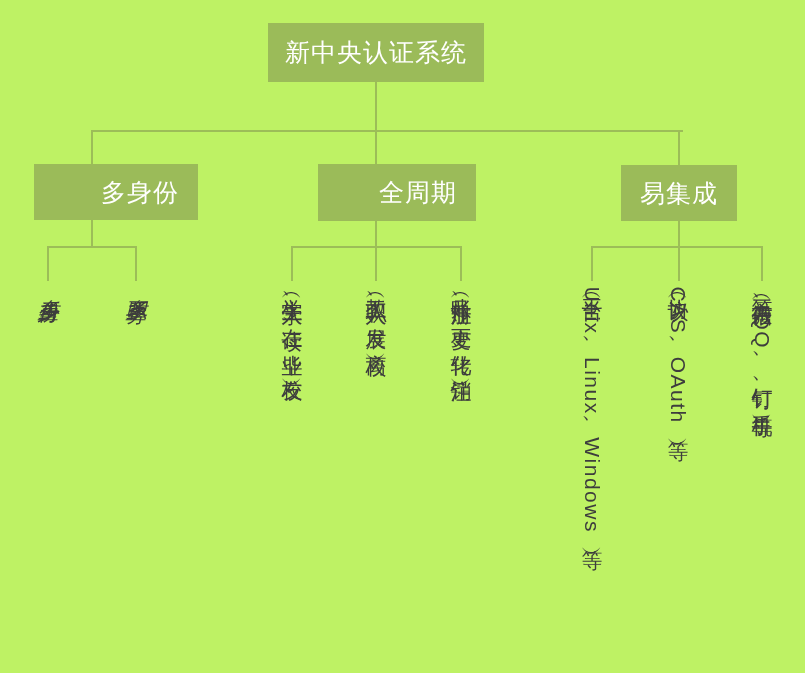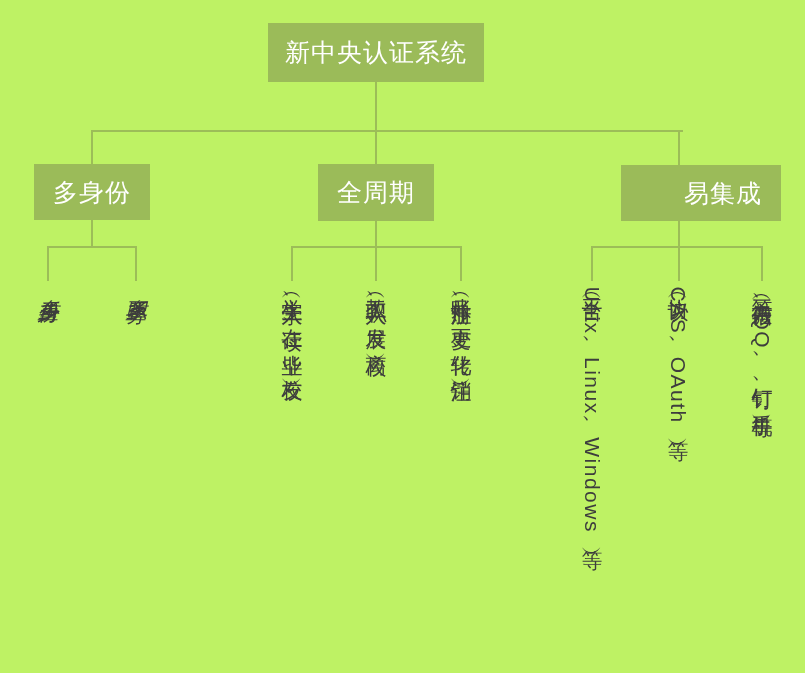--- a/index.html
+++ b/index.html
@@ -29,23 +29,23 @@
 <div class="canvas">
 
   <div class="node" style="left:268px;top:23px;width:216px;height:59px;">新中央认证系统</div>
 
   <div class="line" style="left:375px;top:82px;width:2px;height:49px;"></div>
   <div class="line" style="left:91px;top:130px;width:592px;height:2px;"></div>
   <div class="line" style="left:91px;top:132px;width:2px;height:32px;"></div>
   <div class="line" style="left:375px;top:132px;width:2px;height:32px;"></div>
   <div class="line" style="left:678px;top:132px;width:2px;height:33px;"></div>
 
-  <div class="node" style="left:34px;top:164px;width:116px;height:56px;">多身份</div>
-  <div class="node" style="left:318px;top:164px;width:116px;height:57px;">全周期</div>
-  <div class="node" style="left:621px;top:165px;width:116px;height:56px;padding-left:44px;">易集成</div>
+  <div class="node" style="left:34px;top:164px;width:116px;height:56px;padding-left:48px;">多身份</div>
+  <div class="node" style="left:318px;top:164px;width:116px;height:57px;padding-left:42px;">全周期</div>
+  <div class="node" style="left:621px;top:165px;width:116px;height:56px;">易集成</div>
 
   <div class="line" style="left:91px;top:220px;width:2px;height:27px;"></div>
   <div class="line" style="left:47px;top:246px;width:90px;height:2px;"></div>
   <div class="line" style="left:47px;top:248px;width:2px;height:33px;"></div>
   <div class="line" style="left:135px;top:248px;width:2px;height:33px;"></div>
 
   <div class="line" style="left:375px;top:221px;width:2px;height:26px;"></div>
   <div class="line" style="left:291px;top:246px;width:171px;height:2px;"></div>
   <div class="line" style="left:291px;top:248px;width:2px;height:33px;"></div>
   <div class="line" style="left:375px;top:248px;width:2px;height:33px;"></div>

